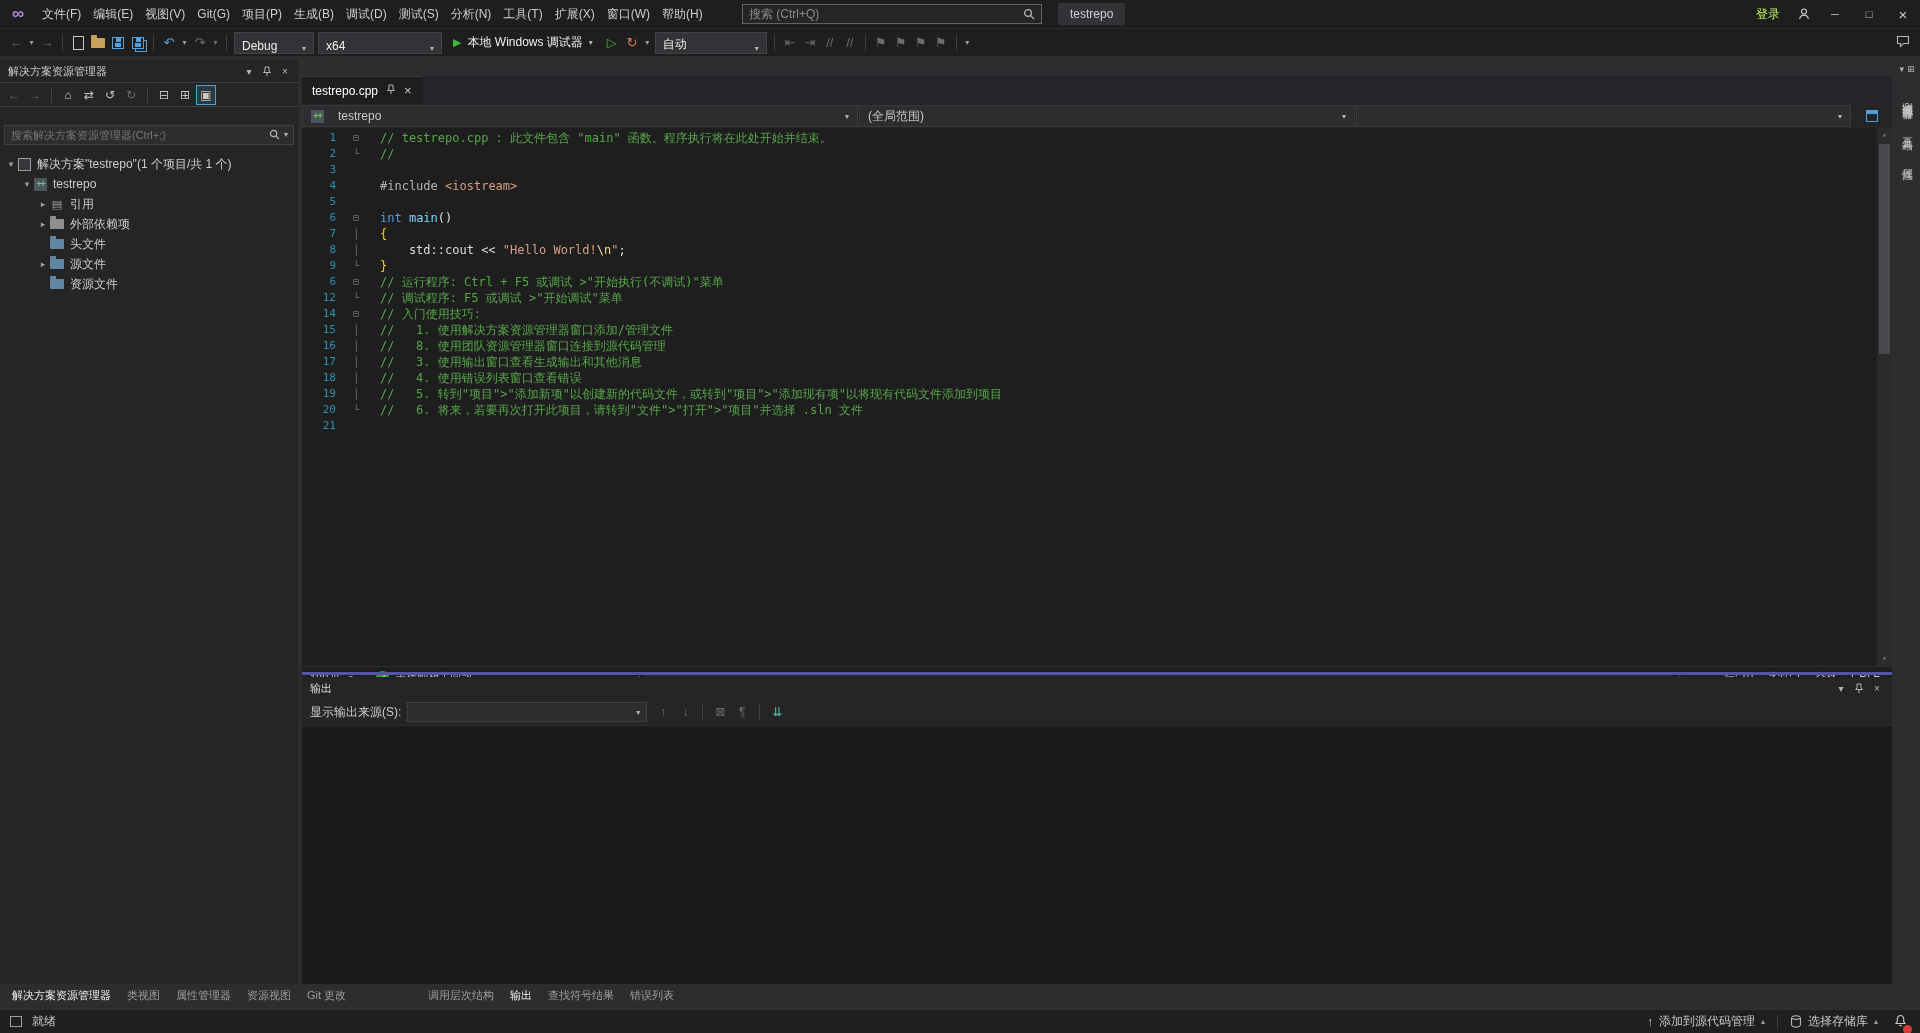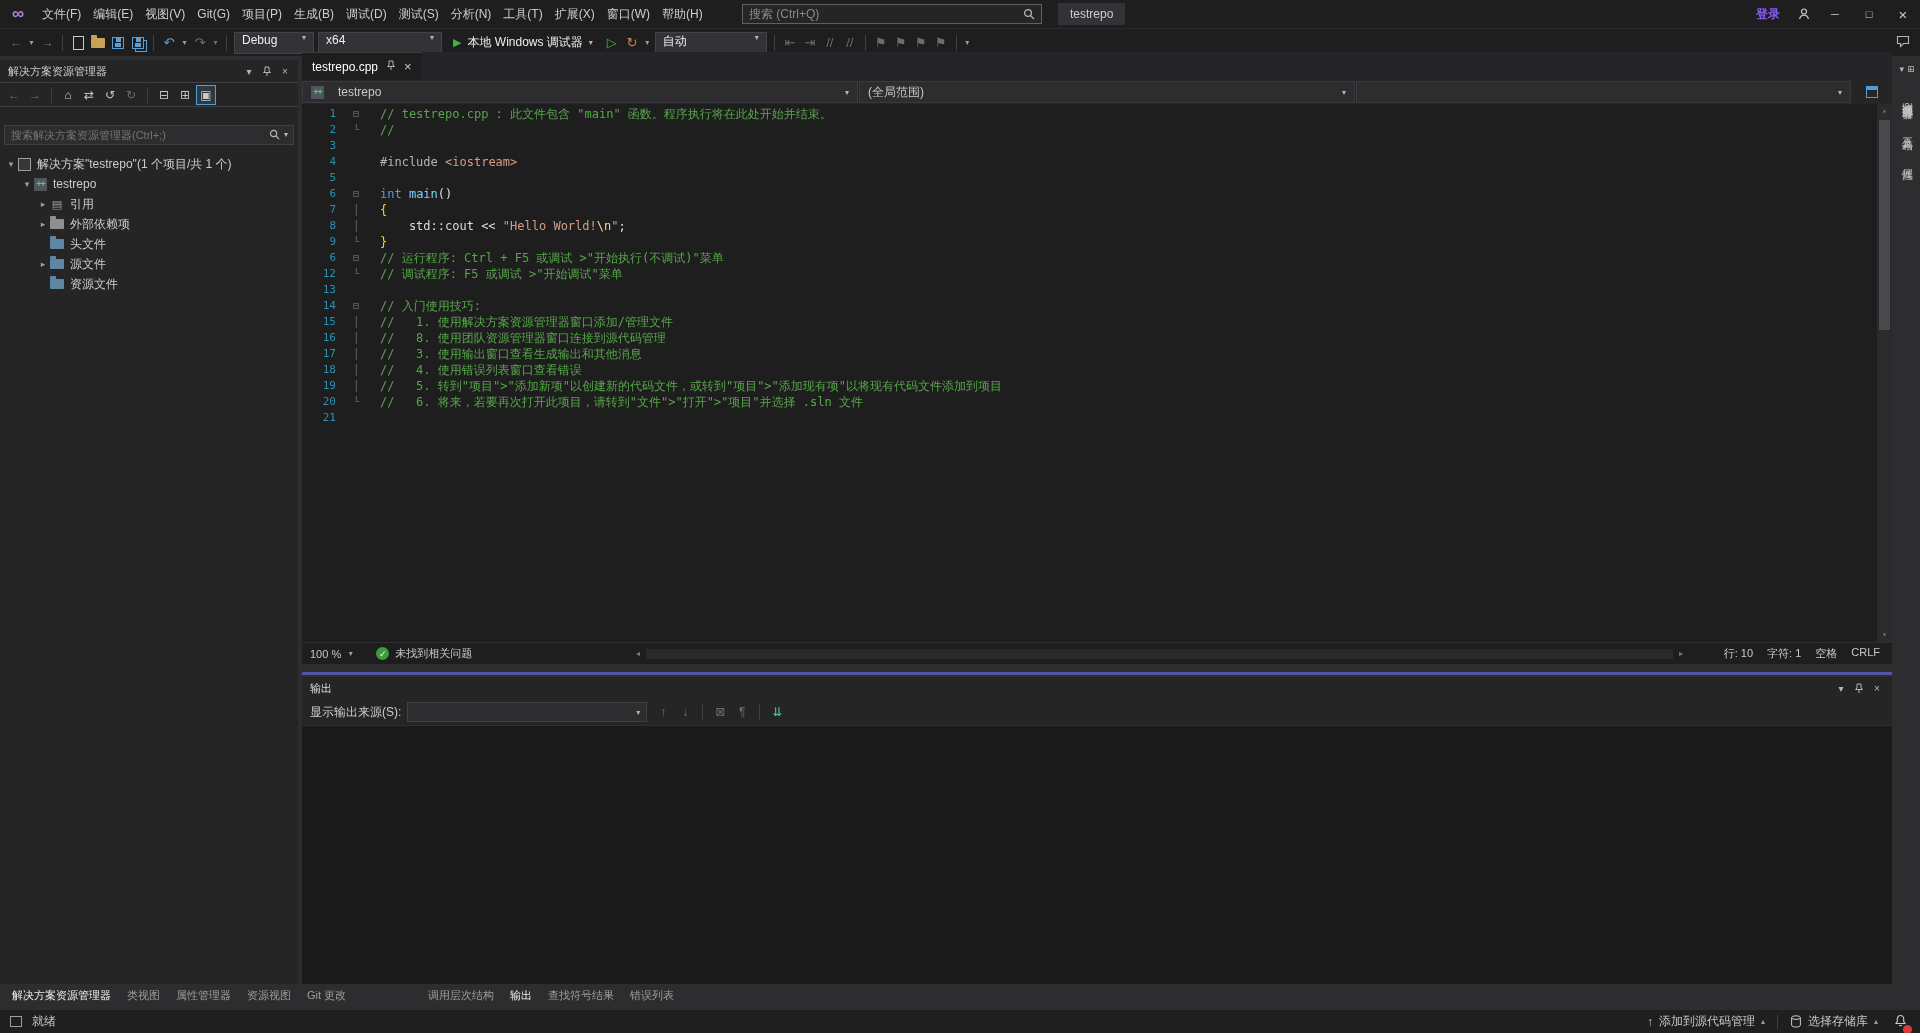--- a/index.html
+++ b/index.html
@@ -11,35 +11,35 @@
   
   .titlebar { position:absolute; left:0; top:0; width:100%; height:28px; background:#1e1e1e; display:flex; align-items:center; }
   .vs-logo { width:36px; text-align:center; color:#b180d7; font-size:17px; font-weight:bold; }
   .menubar { display:flex; height:100%; align-items:center; white-space:nowrap; }
   .menu-item { padding:4px 6px; line-height:28px; color:#cdcdcd; }
   .tb-search { position:absolute; left:742px; top:4px; width:300px; height:20px; background:#252526; border:1px solid #606060; display:flex; align-items:center; padding:0 6px; gap:6px; }
   .tb-search input { flex:1; background:transparent; border:0; outline:0; color:#bdbdbd; font-size:12px; font-family:inherit; }
   .tb-search input::placeholder { color:#8a8a8a; }
   .sol-badge { position:absolute; left:1058px; top:3px; height:22px; line-height:22px; padding:0 12px; background:#333337; color:#cdcdcd; }
   .tb-right { position:absolute; right:0; top:0; height:28px; display:flex; align-items:center; }
-  .signin { padding:0 10px; color:#8b5cf6;font-weight:bold; }
+  .signin { padding:0 10px; color:#bef264; }
   .person { width:28px; display:flex; justify-content:center; }
   .wbtn { width:34px; height:28px; display:flex; align-items:center; justify-content:center; color:#cdcdcd; font-size:11px; }
   .wbtn.close { font-size:15px; }
 
   
   .toolbar { position:absolute; left:0; top:28px; width:100%; height:28px; background:#1e1e1e; border-top:1px solid #2a2a2c; display:flex; align-items:center; padding-left:6px; }
   .tico { min-width:20px; height:24px; display:inline-flex; align-items:center; justify-content:center; color:#c8c8c8; font-size:13px; }
   .dim { color:#6d6d6d !important; }
   .blue { color:#5aa0d8; }
   .green { color:var(--run-green,#39b939); }
   .orange { color:#d07b4e; }
   .caret-s { font-size:8px; color:#9d9d9d; width:11px; text-align:center; display:inline-block; }
   .tsep { width:1px; height:16px; background:#3f3f46; margin:0 5px; flex:none; }
-  .combo { height:22px; background:#333337; border:1px solid #434346; display:inline-flex; align-items:flex-start; padding:0 7px; gap:8px; color:#eee; margin:0 2px; }
+  .combo { height:22px; background:#333337; border:1px solid #434346; display:inline-flex; align-items:flex-end; padding:0 7px; gap:8px; color:#eee; margin:0 2px; }
   .combo .cb-caret, .cb-caret { margin-left:auto; font-size:8px; color:#b5b5b5; }
   .w-debug { width:80px; } .w-x64 { width:124px; } .w-auto { width:112px; }
   .start-btn { display:inline-flex; align-items:center; gap:6px; padding:0 9px; height:24px; color:#efefef; }
   .start-btn .play { color:var(--run-green,#39b939); font-size:11px; }
   .i-page { width:11px; height:14px; border:1px solid #c8c8c8; display:inline-block; }
   .i-folder { position:relative; width:14px; height:10px; background:#c9a25a; border-radius:1px; display:inline-block; }
   .i-folder::before { content:''; position:absolute; left:0; top:-3px; width:6px; height:3px; background:inherit; border-radius:1px 1px 0 0; }
   .i-floppy { width:12px; height:12px; border:1px solid #5aa0d8; position:relative; display:inline-block; }
   .i-floppy::before { content:''; position:absolute; top:0; left:3px; width:5px; height:4px; background:#5aa0d8; }
   .i-floppy::after { content:''; position:absolute; bottom:1px; left:2px; right:2px; height:4px; background:#5aa0d8; }
@@ -67,21 +67,21 @@
   .i-fold { position:relative; width:14px; height:10px; background:#5f87a3; border-radius:1px; }
   .i-fold::before { content:''; position:absolute; top:-3px; left:0; width:6px; height:3px; background:inherit; border-radius:1px 1px 0 0; }
   .i-fold.gray { background:#8f8f8f; }
 
   .lefttabs { position:absolute; left:4px; top:984px; height:22px; display:flex; }
   .ptab { padding:4px 8px; font-size:11px; color:#9d9d9d; white-space:nowrap; }
   .ptab.on { color:#ececec; }
   .bottomtabs { position:absolute; left:420px; top:984px; height:22px; display:flex; }
 
   
-  .editor { position:absolute; left:302px; top:52px; width:1590px; height:612px; background:#1e1e1e; display:flex; flex-direction:column;justify-content:space-between; }
+  .editor { position:absolute; left:302px; top:76px; width:1590px; height:612px; background:#1e1e1e; display:flex; flex-direction:column;justify-content:space-between; }
   .tabstrip { height:28px; background:#252529; display:flex; align-items:stretch; }
   .tab { display:flex; align-items:center; gap:8px; padding:0 10px; background:#1e1e1e; color:#fff; border-top:1px solid #3c3c41; }
   .tab-close { color:#c8c8c8; font-size:13px; }
   .navbar { height:24px; background:#252526; display:flex; align-items:center; }
   .nv-combo { height:22px; margin:1px 1px 1px 0; background:#2d2d30; border:1px solid #3a3a3e; display:flex; align-items:center; padding:0 8px; gap:8px; color:#c8c8c8; }
   .nv-caret { margin-left:auto; font-size:8px; color:#b5b5b5; }
   .nv1 { width:556px; } .nv2 { width:496px; } .nv3 { flex:1; }
   .nv-split { width:40px; display:flex; align-items:center; justify-content:center; }
   .i-split { width:12px; height:12px; border:1px solid #4ea1d8; border-top:4px solid #4ea1d8; display:inline-block; }
 
@@ -397,24 +397,20 @@
     <span class="ct"><span class="tk-b">}</span></span></div>
           <div class="cl">
     <span class="ln">6</span>
     <span class="og">⊟</span>
     <span class="ct"><span class="tk-c">// 运行程序: Ctrl + F5 或调试 &gt;"开始执行(不调试)"菜单</span></span></div>
           <div class="cl">
     <span class="ln">12</span>
     <span class="og">└</span>
     <span class="ct"><span class="tk-c">// 调试程序: F5 或调试 &gt;"开始调试"菜单</span></span></div>
           <div class="cl">
-    <span class="ln">13</span>
-    <span class="og"></span>
-    <span class="ct"></span></div>
-          <div class="cl">
     <span class="ln">14</span>
     <span class="og">⊟</span>
     <span class="ct"><span class="tk-c">// 入门使用技巧:</span></span></div>
           <div class="cl">
     <span class="ln">15</span>
     <span class="og">│</span>
     <span class="ct"><span class="tk-c">//   1. 使用解决方案资源管理器窗口添加/管理文件</span></span></div>
           <div class="cl">
     <span class="ln">16</span>
     <span class="og">│</span>

